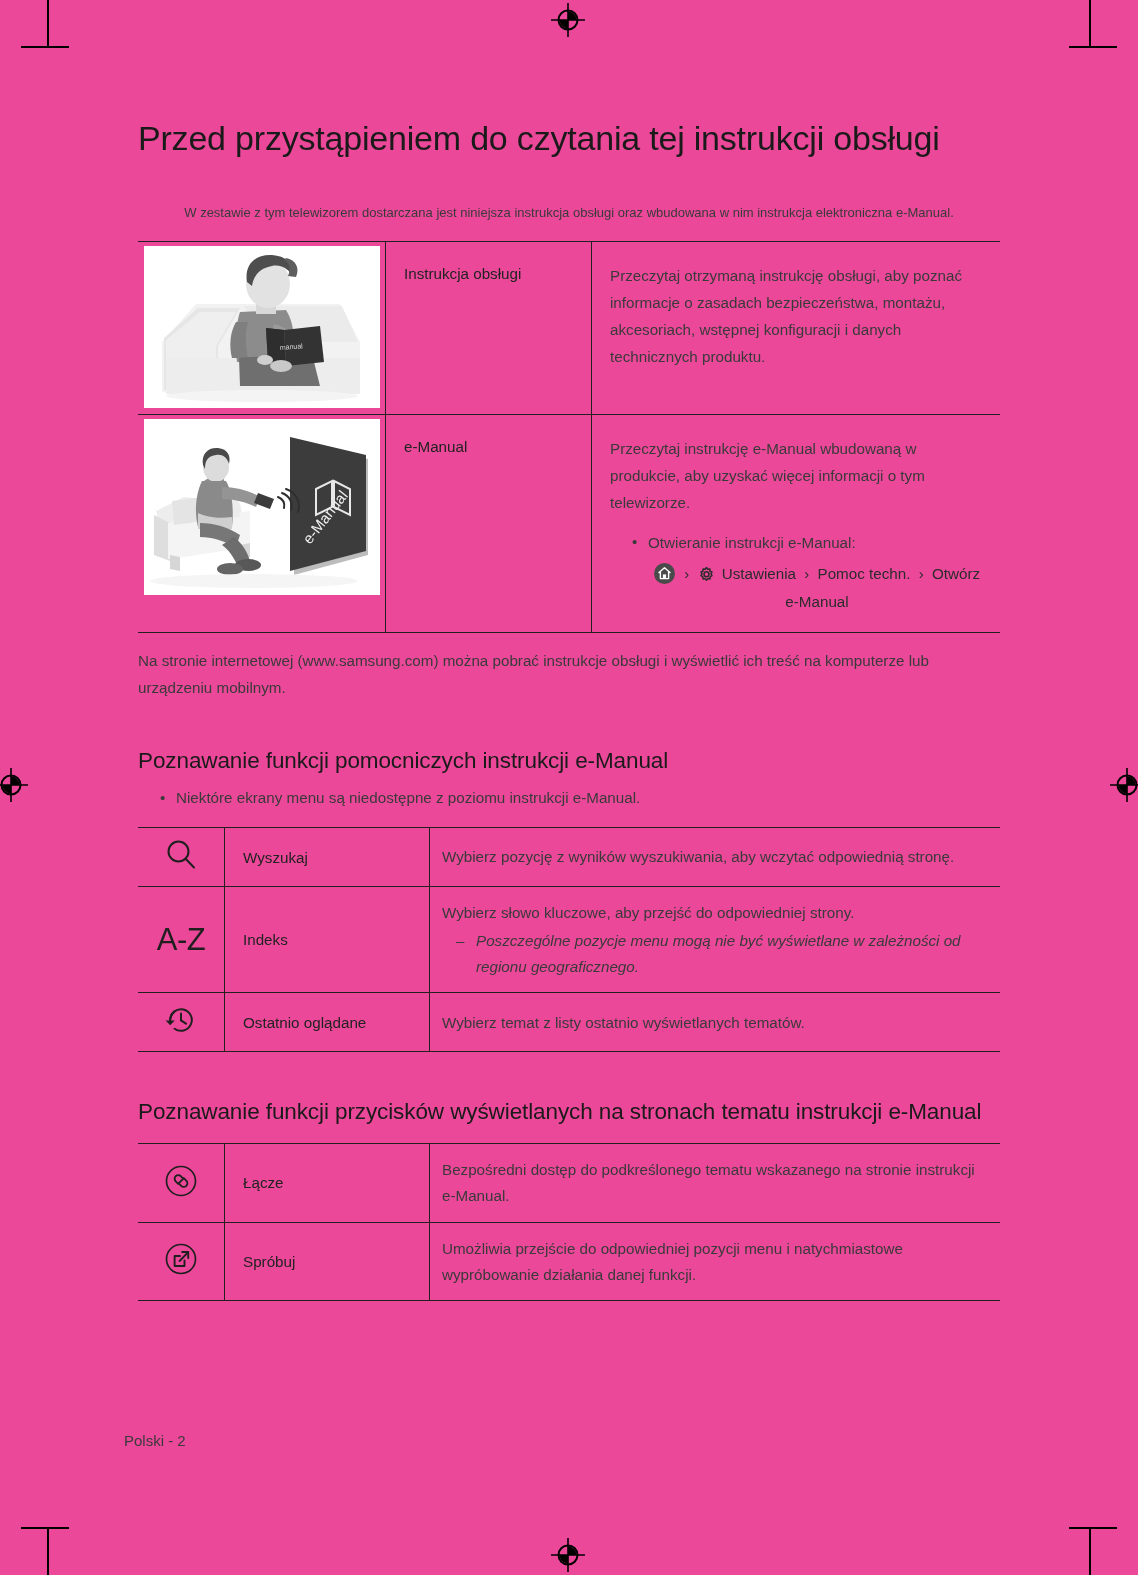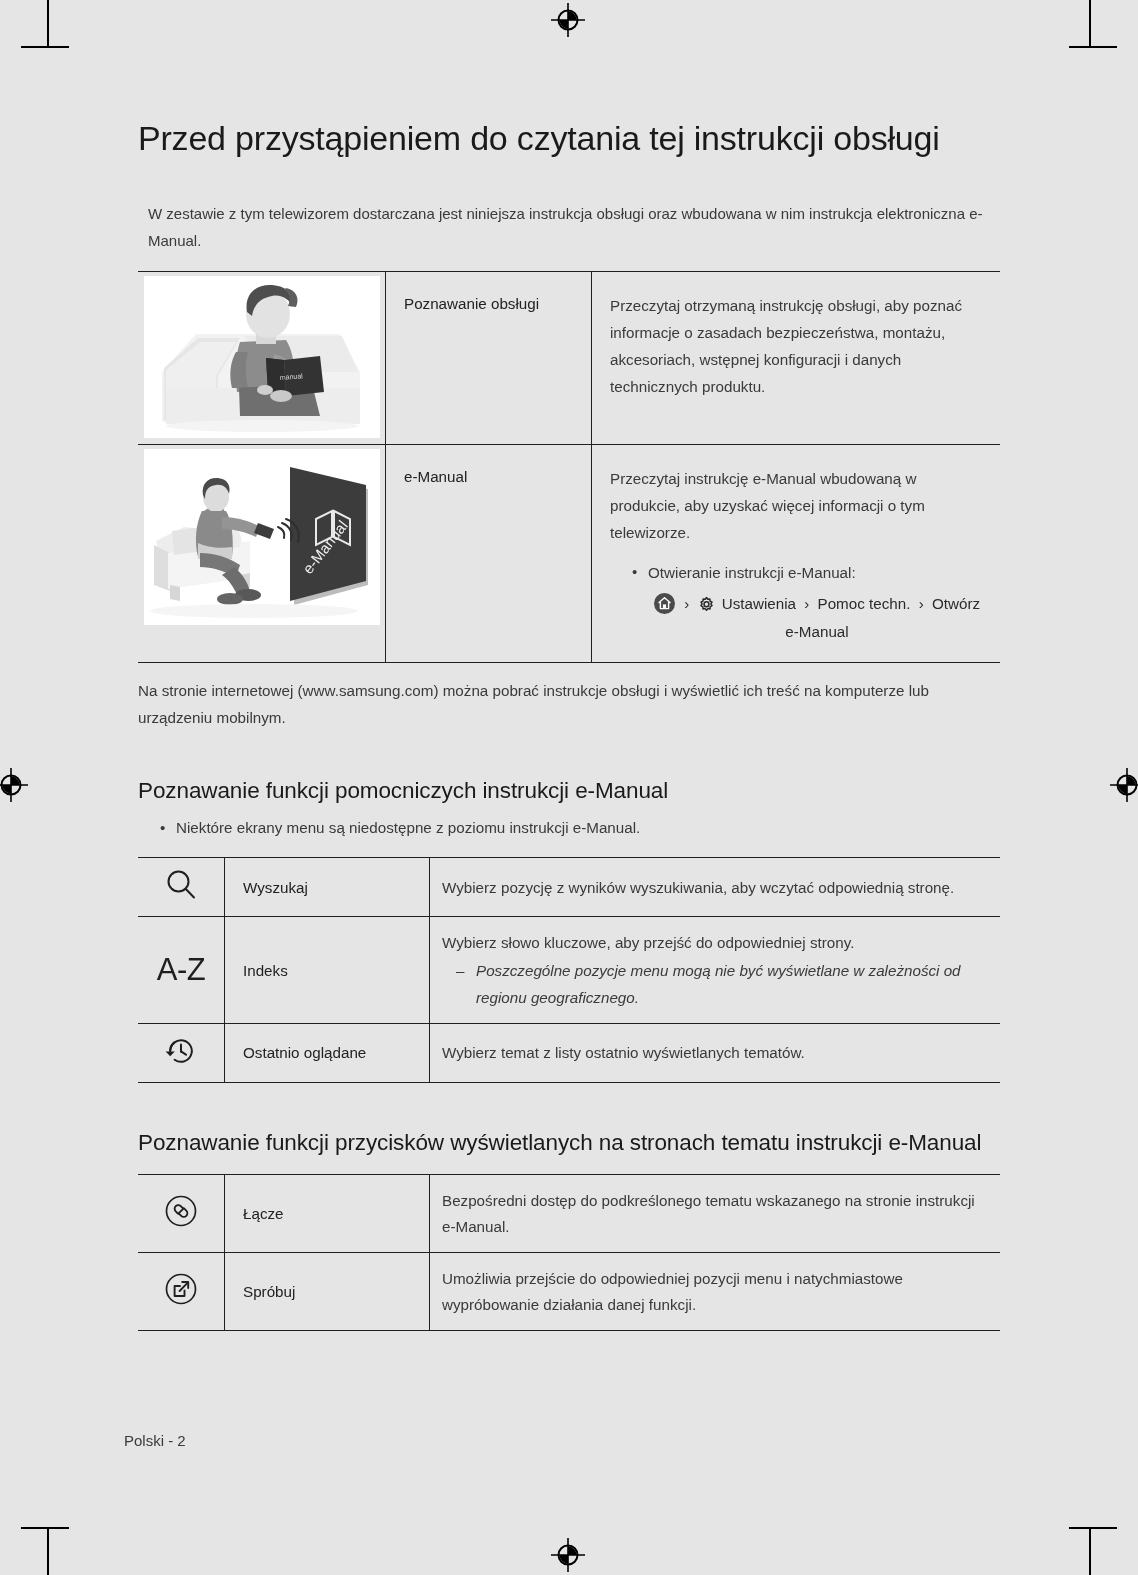--- a/index.html
+++ b/index.html
@@ -10,21 +10,21 @@
   }
   body {
     font-family: "Liberation Sans", "DejaVu Sans", sans-serif;
     color: #231f20;
   }
   .page {
     position: relative;
     width: 1138px;
     height: 1575px;
     overflow: hidden;
-    background: #e5e5e5;
+    background: #ec4899;
   }
 
   
   .crop {
     position: absolute;
     background: #000;
   }
   .crop.v { width: 2px; height: 48px; }
   .crop.h { height: 2px; width: 48px; }
 
@@ -45,24 +45,25 @@
   h1.doc-title {
     font-size: 34px;
     font-weight: 400;
     line-height: 1.22;
     letter-spacing: -0.2px;
     margin: 0 0 42px 0;
     color: #1a1a1a;
   }
 
   p.intro {
-    font-size: 15px;
+    font-size: 13px;
     line-height: 1.78;
-    margin: 10px;
-    color: #3a3a3a;
+    margin: 0;
+    color: #3a3a3a;
+    text-align: center;
   }
   p.intro + p.intro { margin-top: 1px; }
 
   
   table.doc-table {
     width: 100%;
     border-collapse: collapse;
     margin-top: 16px;
     table-layout: fixed;
   }
@@ -304,21 +305,21 @@
               <path d="M140 84 L142 120 L124 116 L122 82 Z" fill="#3d3d3d"></path>
               <path d="M122 82 L140 84 L142 120 L124 116 Z" fill="#2e2e2e"></path>
               <text x="136" y="104" font-family="'Liberation Sans',sans-serif" font-size="7" fill="#d4d4d4" transform="rotate(-4 136 104)">manual</text>
 
               <ellipse cx="137" cy="120" rx="11" ry="6" fill="#c9c9c9"></ellipse>
               <ellipse cx="121" cy="114" rx="8" ry="5" fill="#cfcfcf"></ellipse>
 
               <ellipse cx="118" cy="150" rx="96" ry="6" fill="#f4f4f4"></ellipse>
             </svg>
           </td>
-          <td class="c-label">Poznawanie obsługi</td>
+          <td class="c-label">Instrukcja obsługi</td>
           <td class="c-desc">Przeczytaj otrzymaną instrukcję obsługi, aby poznać informacje o zasadach bezpieczeństwa, montażu, akcesoriach, wstępnej konfiguracji i danych technicznych produktu.</td>
         </tr>
 
         <tr>
           <td class="c-img">
 
             <svg class="illus" width="236" height="176" viewBox="0 0 236 176">
               <rect width="236" height="176" fill="#ffffff"></rect>
 
               <path d="M150 22 L224 40 L224 136 L150 156 Z" fill="#bcbcbc"></path>

